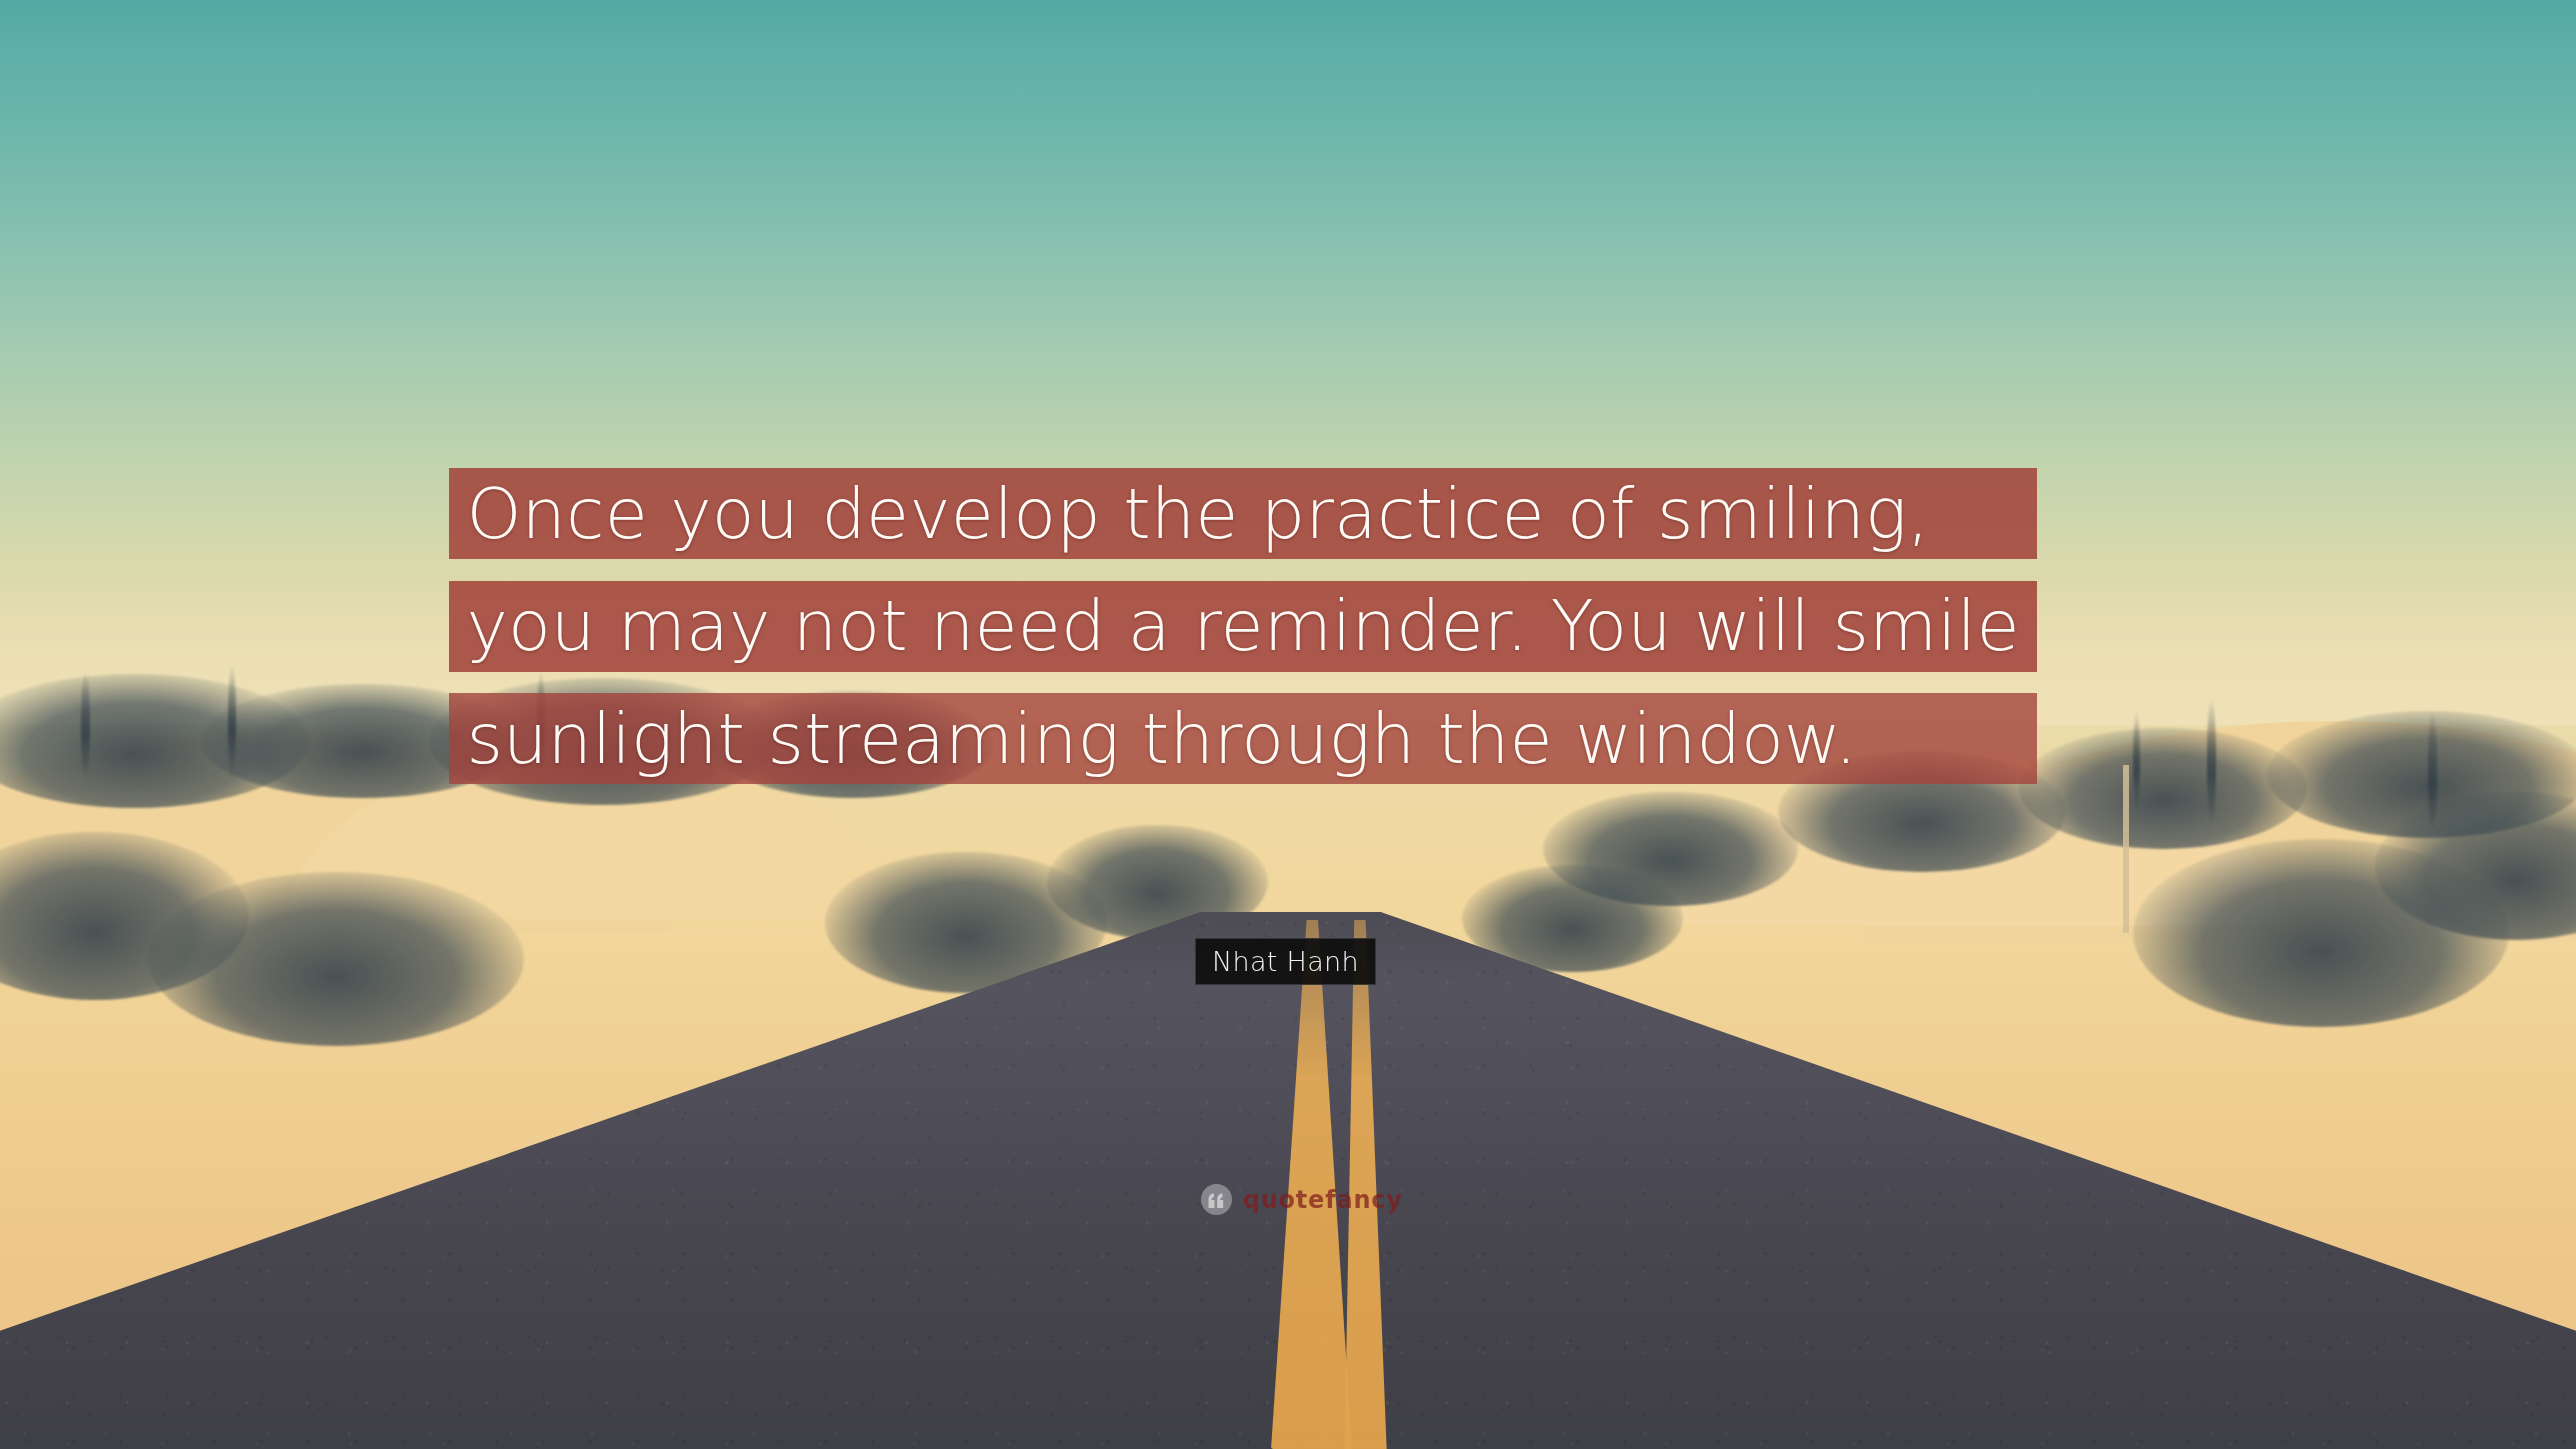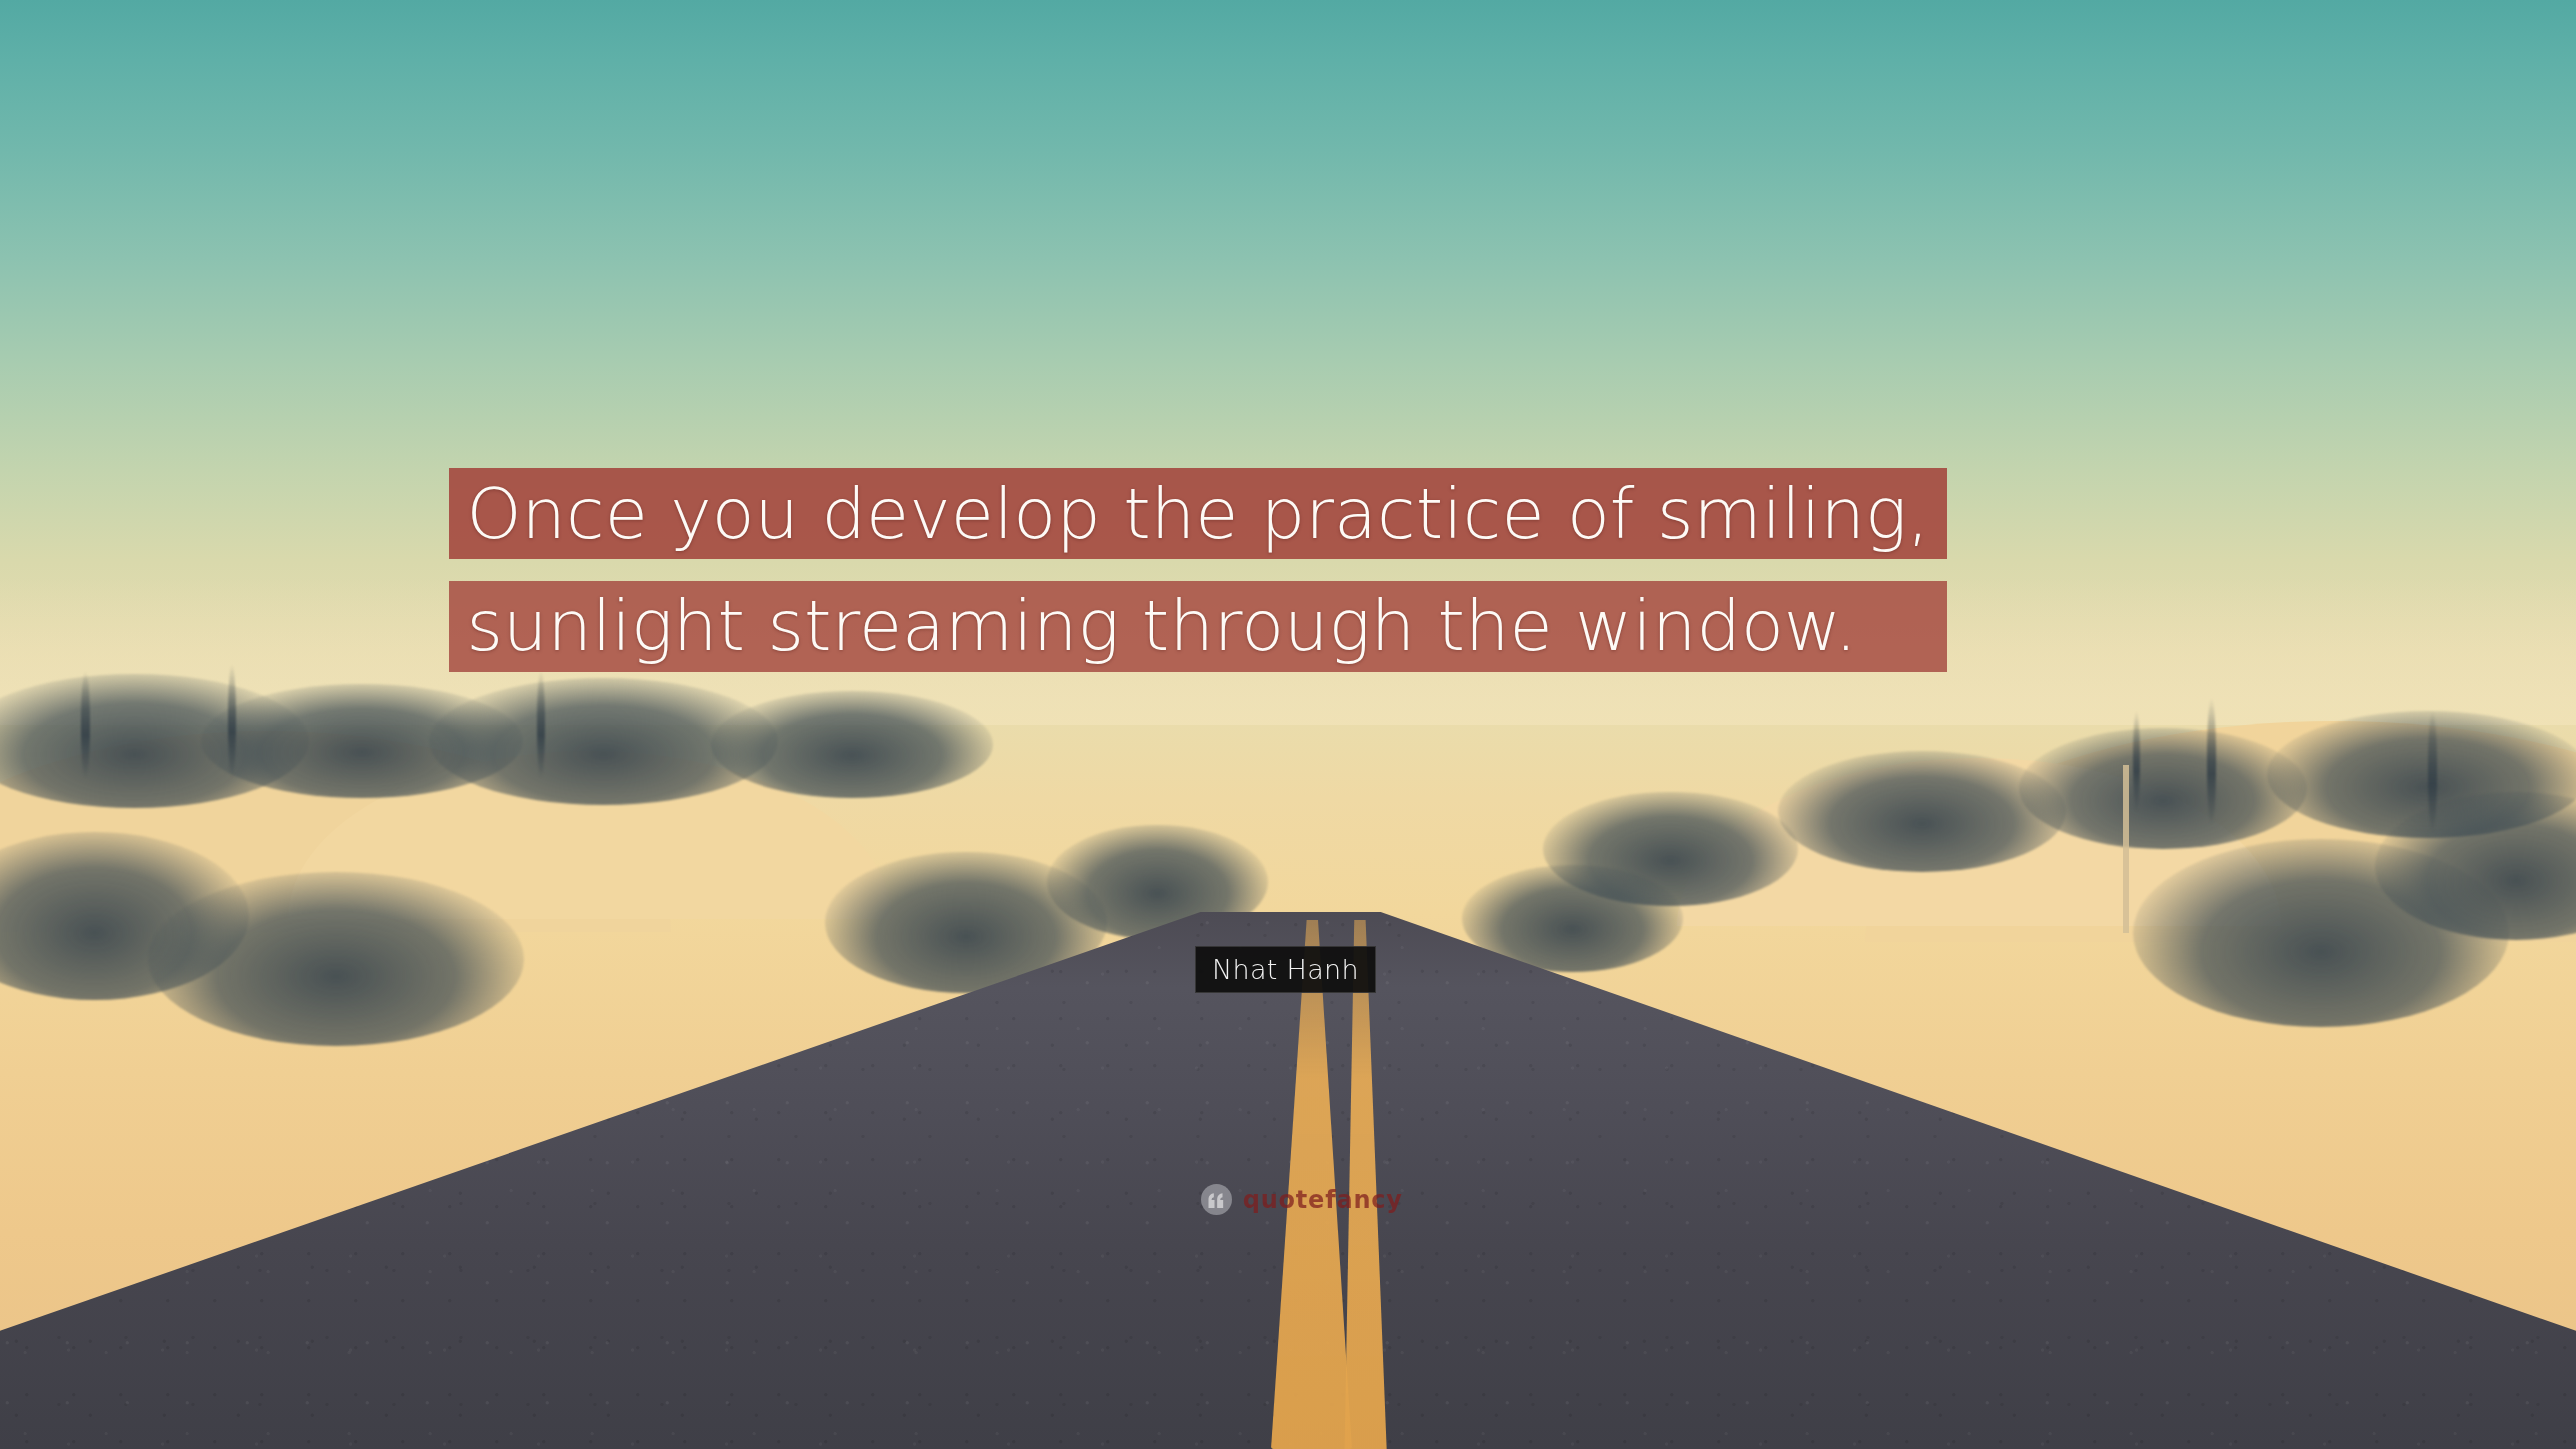--- a/index.html
+++ b/index.html
@@ -155,21 +155,20 @@
     position: absolute;
     left: 1195px;
     top: 938px;
     height: 47px;
     padding: 0 16px;
     display: flex;
     align-items: center;
     background: rgba(14,14,14,0.93);
     border: 0.7px solid rgba(120,120,120,0.35);
     box-sizing: border-box;
-    margin-top: 8px;
   }
   .author .txt {
     color: #f2f2f2;
     font-family: "DejaVu Sans", sans-serif;
     font-size: 27px;
     font-weight: 300;
     letter-spacing: 0.3px;
     white-space: nowrap;
   }
 
@@ -244,20 +243,23 @@
   <div class="road">
     <div class="road-grain"></div>
   </div>
   <div class="lane lane-a"></div>
   <div class="lane lane-b"></div>
 
   <div class="quote-wrap">
     <div class="qline qline-1">
       <span class="txt">Once you develop the practice of smiling,</span>
     </div>
+    <div class="qline qline-2">
+      <span class="txt">you may not need a reminder. You will smile</span>
+    </div>
     <div class="qline qline-4">
       <span class="txt">sunlight streaming through the window.</span>
     </div>
   </div>
 
   <div class="author">
     <span class="txt">Nhat Hanh</span>
   </div>
 
   <div class="watermark">

